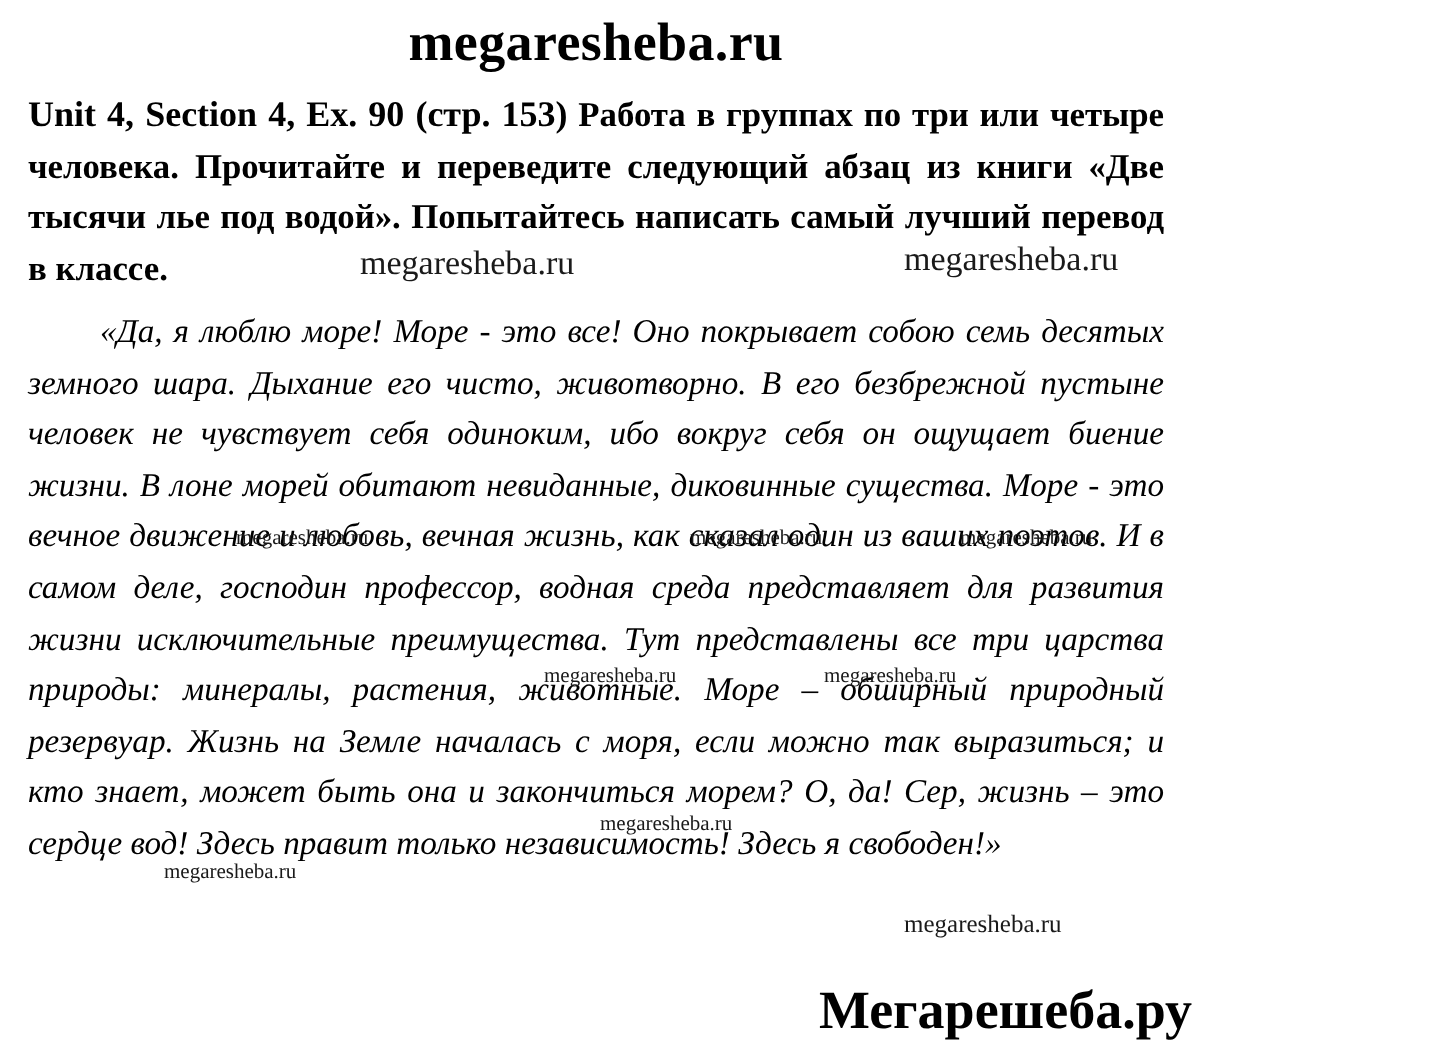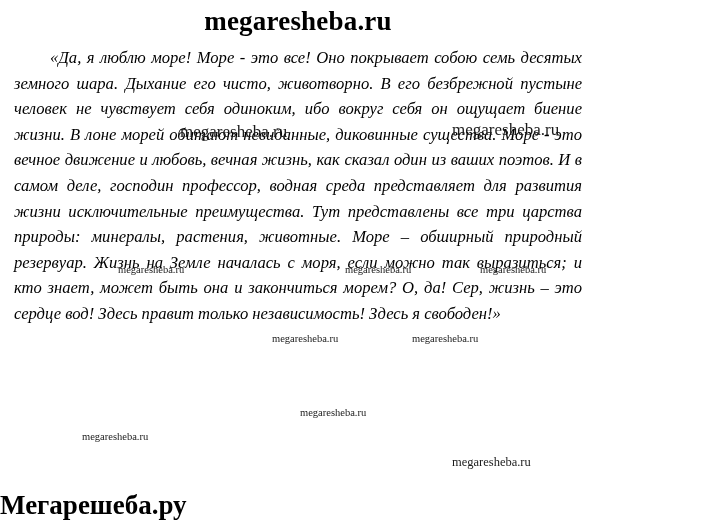--- a/index.html
+++ b/index.html
@@ -28,21 +28,21 @@
     font-size: 27px;
     letter-spacing: 0.2px;
     padding-top: 6px;
     color: #000;
   }
   .site-footer {
     position: absolute;
     left: 0;
     right: 0;
     bottom: 4px;
-    text-align: left;
+    text-align: right;
     font-family: "Liberation Serif", serif;
     font-weight: bold;
     font-size: 27px;
     color: #000;
   }
   .content {
     position: absolute;
     left: 14px;
     right: 14px;
     top: 45px;
@@ -91,20 +91,23 @@
 </style>
 </head>
 <body>
 
 <div class="page">
 
   <div class="site-header">megaresheba.ru</div>
 
   <div class="content">
 
+    <p class="task-heading">
+      <span class="unit-label">Unit 4, Section 4, Ex. 90 (стр. 153)</span><span> Работа в группах по три или четыре человека. Прочитайте и переведите следующий абзац из книги «Две тысячи лье под водой». Попытайтесь написать самый лучший перевод в классе.</span>
+    </p>
 
     <p class="para">«Да, я люблю море! Море - это все! Оно покрывает собою семь десятых земного шара. Дыхание его чисто, животворно. В его безбрежной пустыне человек не чувствует себя одиноким, ибо вокруг себя он ощущает биение жизни. В лоне морей обитают невиданные, диковинные существа. Море - это вечное движение и любовь, вечная жизнь, как сказал один из ваших поэтов. И в самом деле, господин профессор, водная среда представляет для развития жизни исключительные преимущества. Тут представлены все три царства природы: минералы, растения, животные. Море – обширный природный резервуар. Жизнь на Земле началась с моря, если можно так выразиться; и кто знает, может быть она и закончиться морем? О, да! Сер, жизнь – это сердце вод! Здесь правит только независимость! Здесь я свободен!»</p>
 
   </div>
 
   <span class="wm wm-big" style="top:122px;left:180px;">megaresheba.ru</span>
   <span class="wm wm-big" style="top:120px;left:452px;">megaresheba.ru</span>
   <span class="wm wm-small" style="top:264px;left:118px;">megaresheba.ru</span>
   <span class="wm wm-small" style="top:264px;left:345px;">megaresheba.ru</span>
   <span class="wm wm-small" style="top:264px;left:480px;">megaresheba.ru</span>

